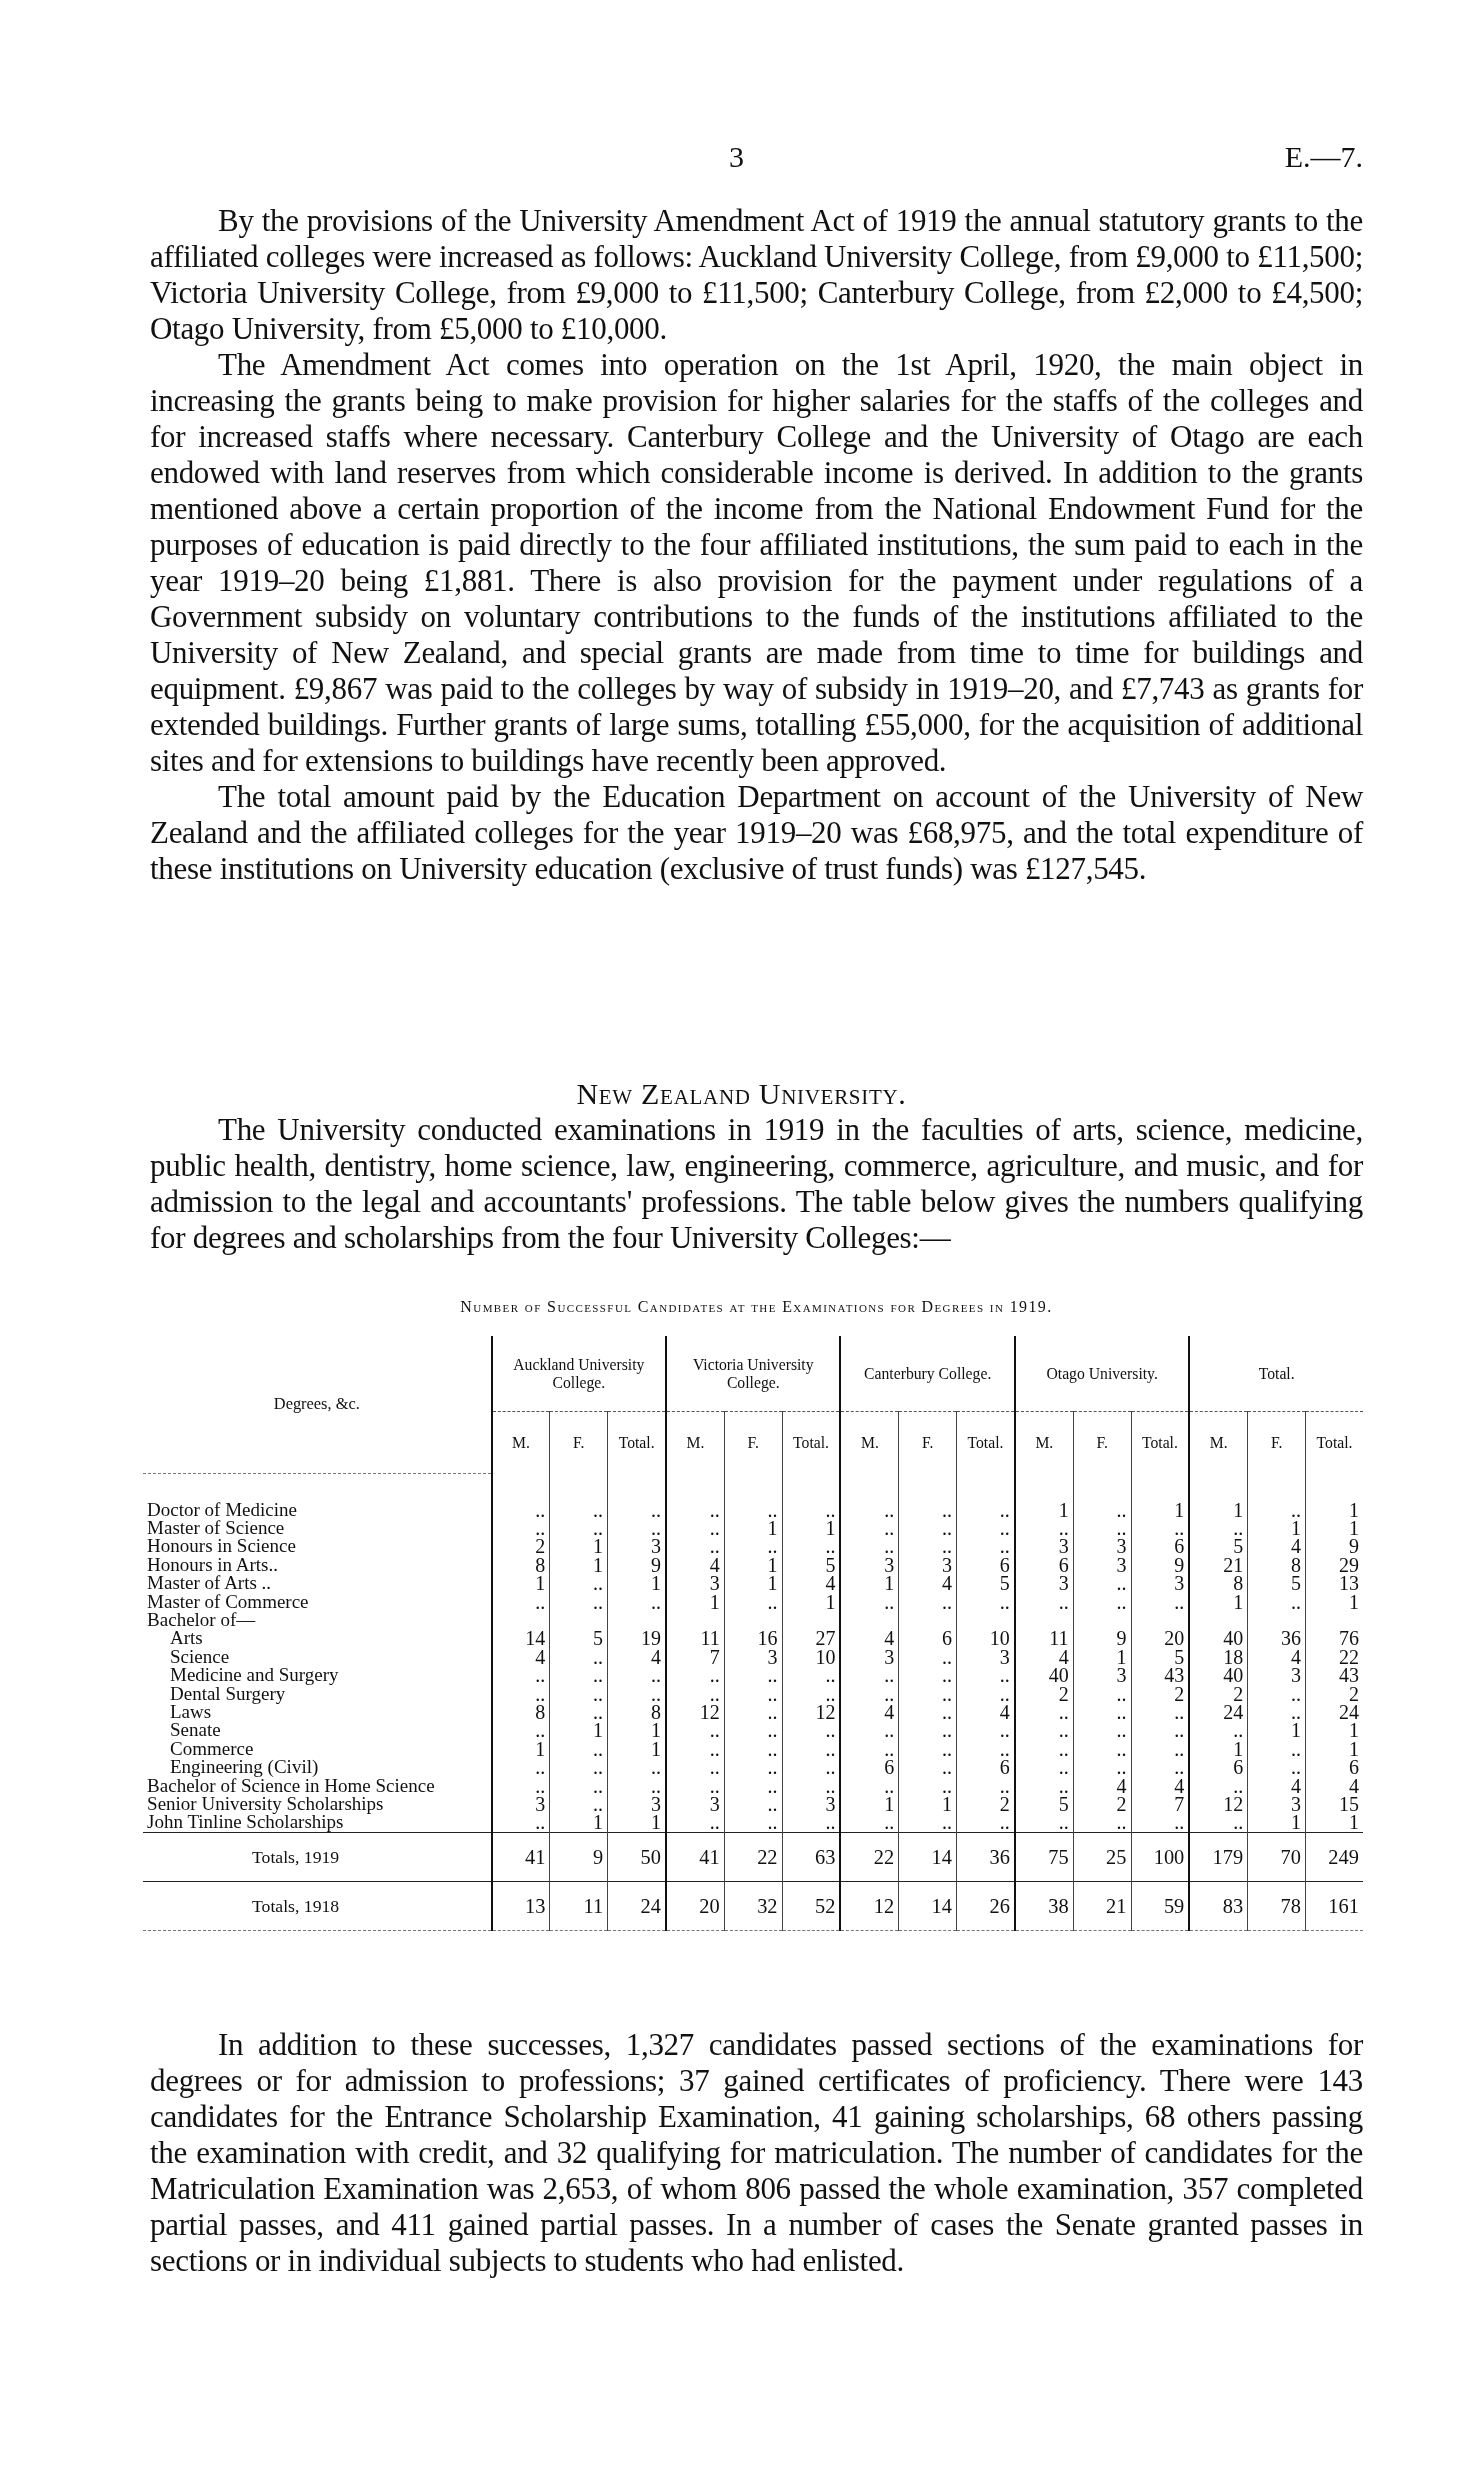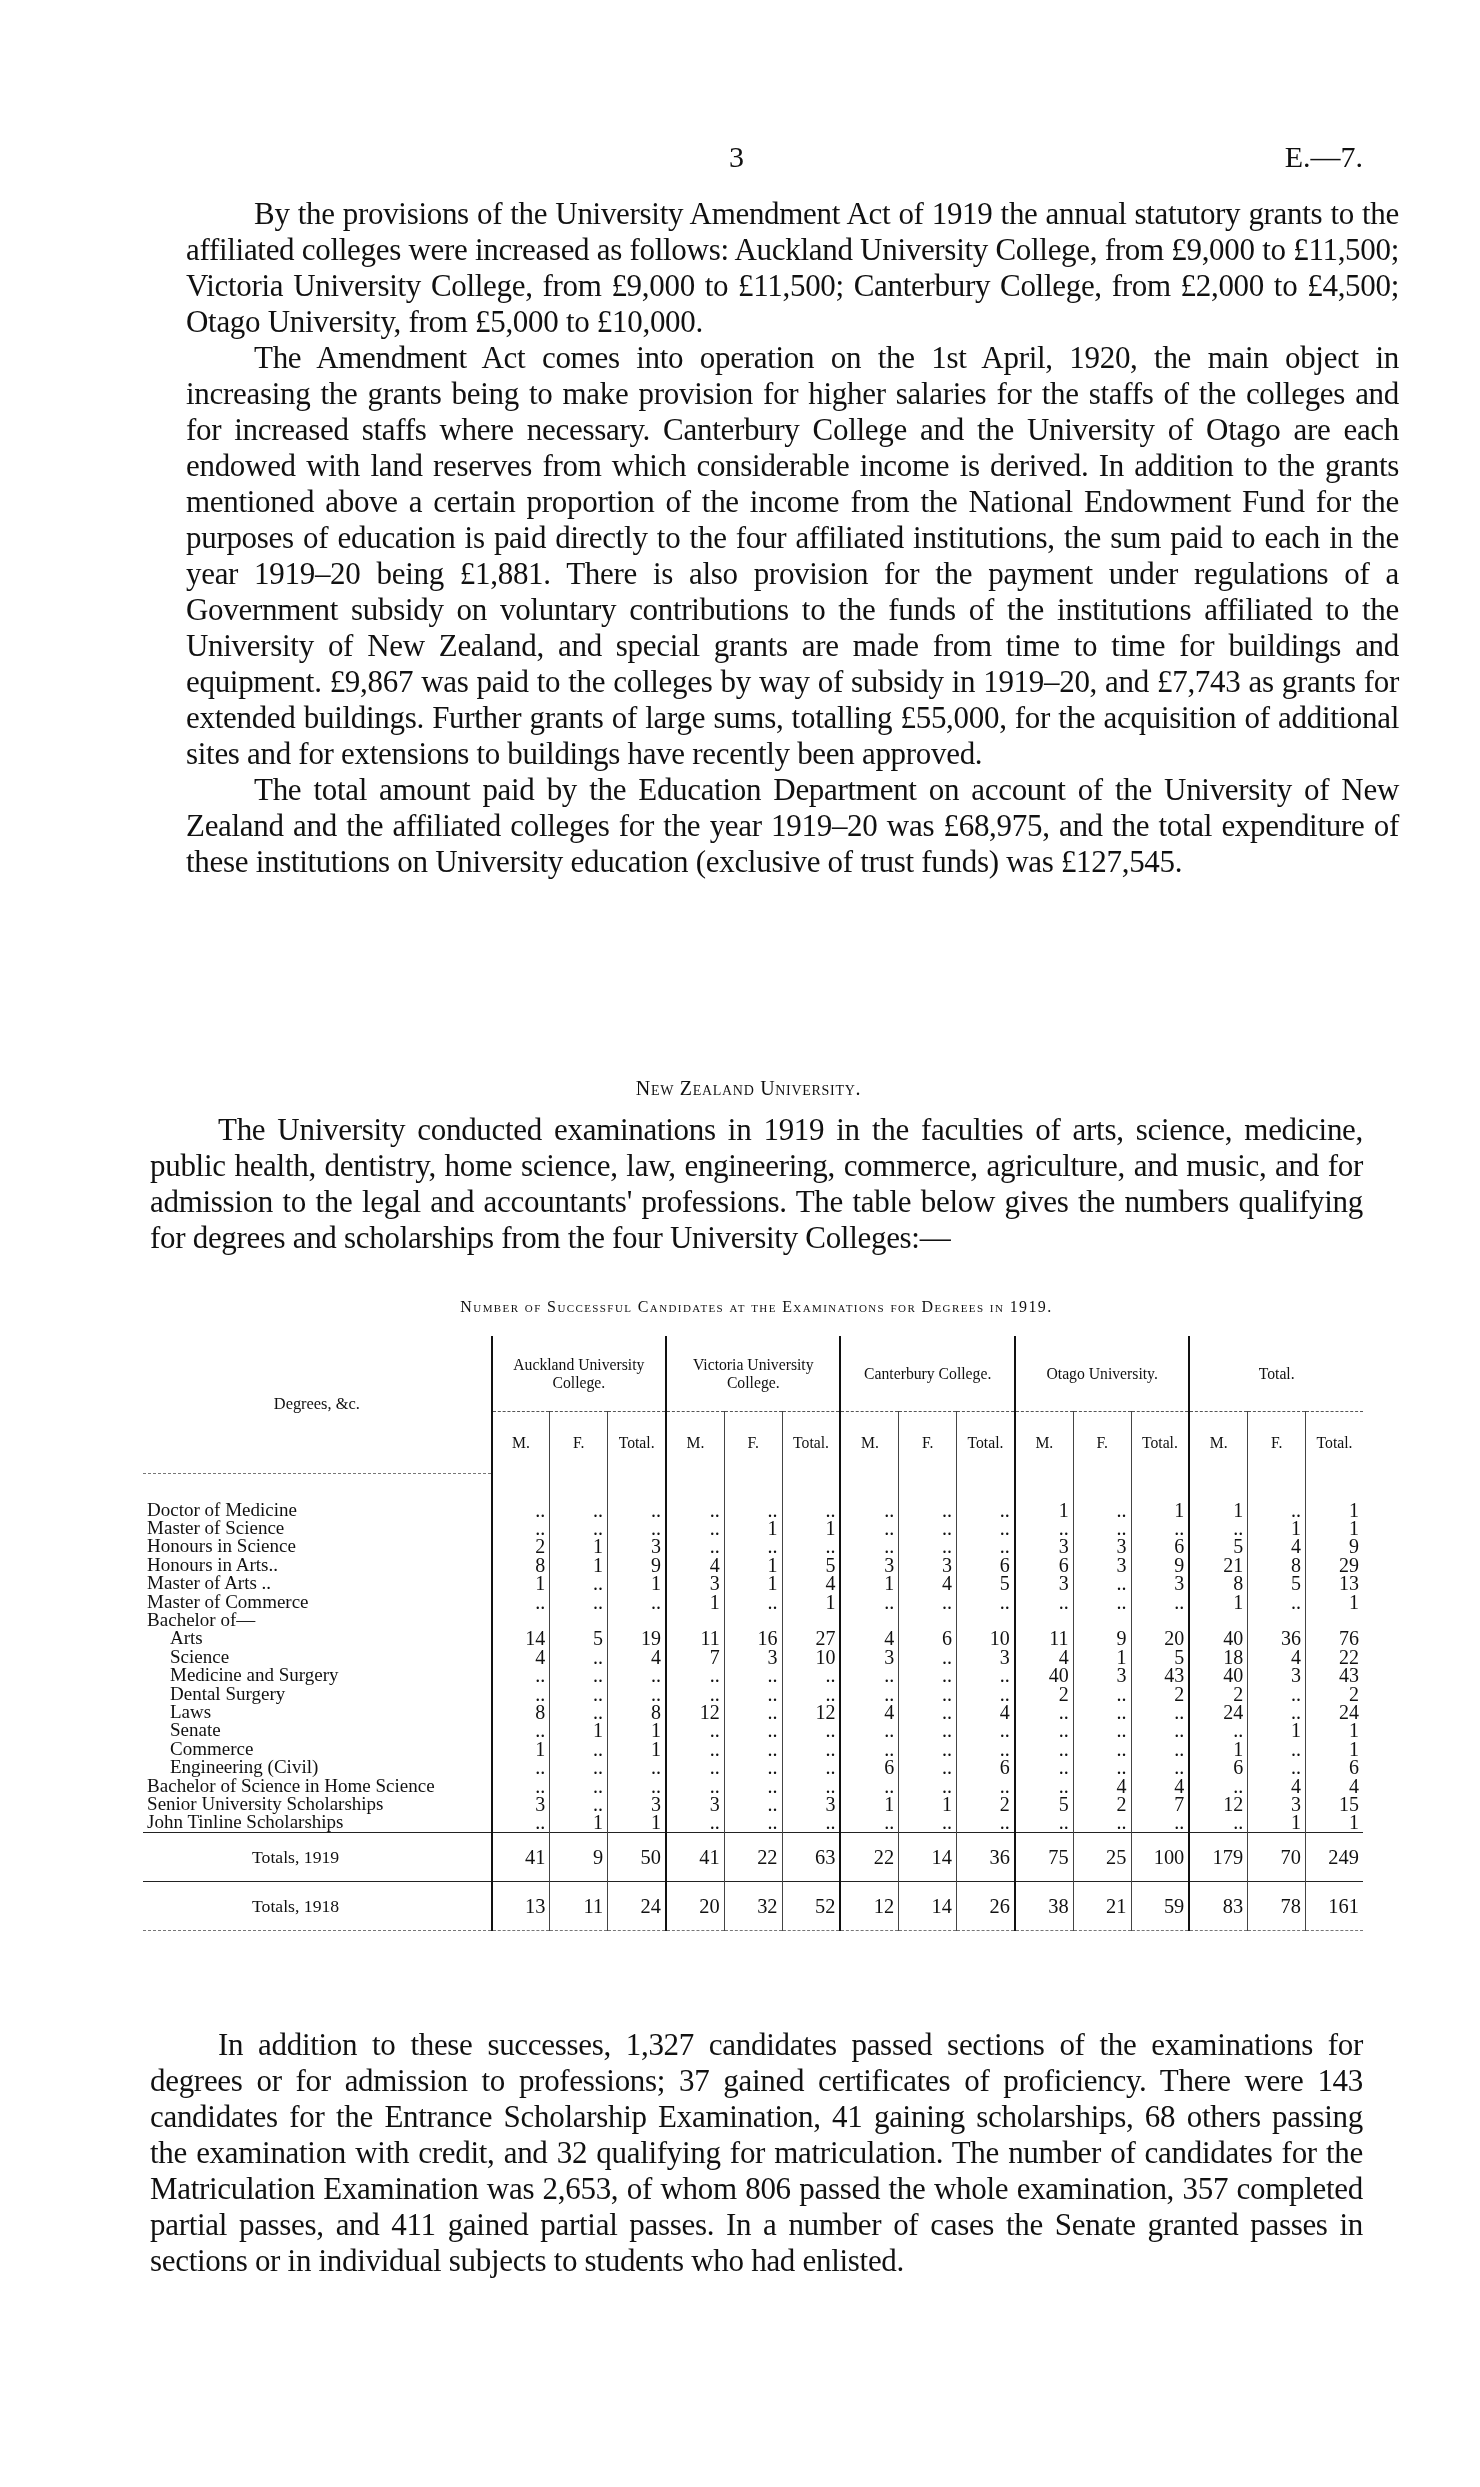--- a/index.html
+++ b/index.html
@@ -14,24 +14,24 @@
     .page { position: absolute; left: 0; top: 0; width: 1481px; height: 2487px; }
     .header { position: absolute; top: 140px; left: 150px; width: 1213px; height: 41px; font-size: 30px; }
     .header .pnum { position: absolute; left: 579px; top: 0; }
     .header .ref { position: absolute; right: 0; top: 0; }
     .body-text {
       position: absolute; left: 150px; width: 1213px;
       font-size: 31px; line-height: 36px; text-align: justify;
       letter-spacing: -0.3px;
     }
     .body-text p { margin: 0; text-indent: 68px; }
-    .para1 { top: 196px; margin-left: 36px; }
+    .para1 { top: 203px; }
     .section-heading {
-      position: absolute; top: 1077px; left: 142px; width: 1213px;
-      text-align: center; font-size: 20px; font-variant: small-caps; letter-spacing: 0.7px;
+      position: absolute; top: 1077px; left: 135px; width: 1213px;
+      text-align: center; font-size: 30px; font-variant: small-caps; letter-spacing: 0.7px;
     }
     .para-nz { top: 1112px; }
     .table-title {
       position: absolute; top: 1298px; left: 150px; width: 1213px;
       text-align: center; font-size: 16px; font-variant: small-caps; letter-spacing: 1.4px;
     }
     .table-wrap { position: absolute; top: 1336px; left: 143px; width: 1220px; }
     table { border-collapse: collapse; width: 100%; font-size: 20px; }
     th { font-family: "Liberation Serif", serif; font-weight: normal; font-size: 15.7px; line-height: 18px; padding: 0; }
     th.group { height: 75px; border-bottom: 0.7px dashed #555; }

